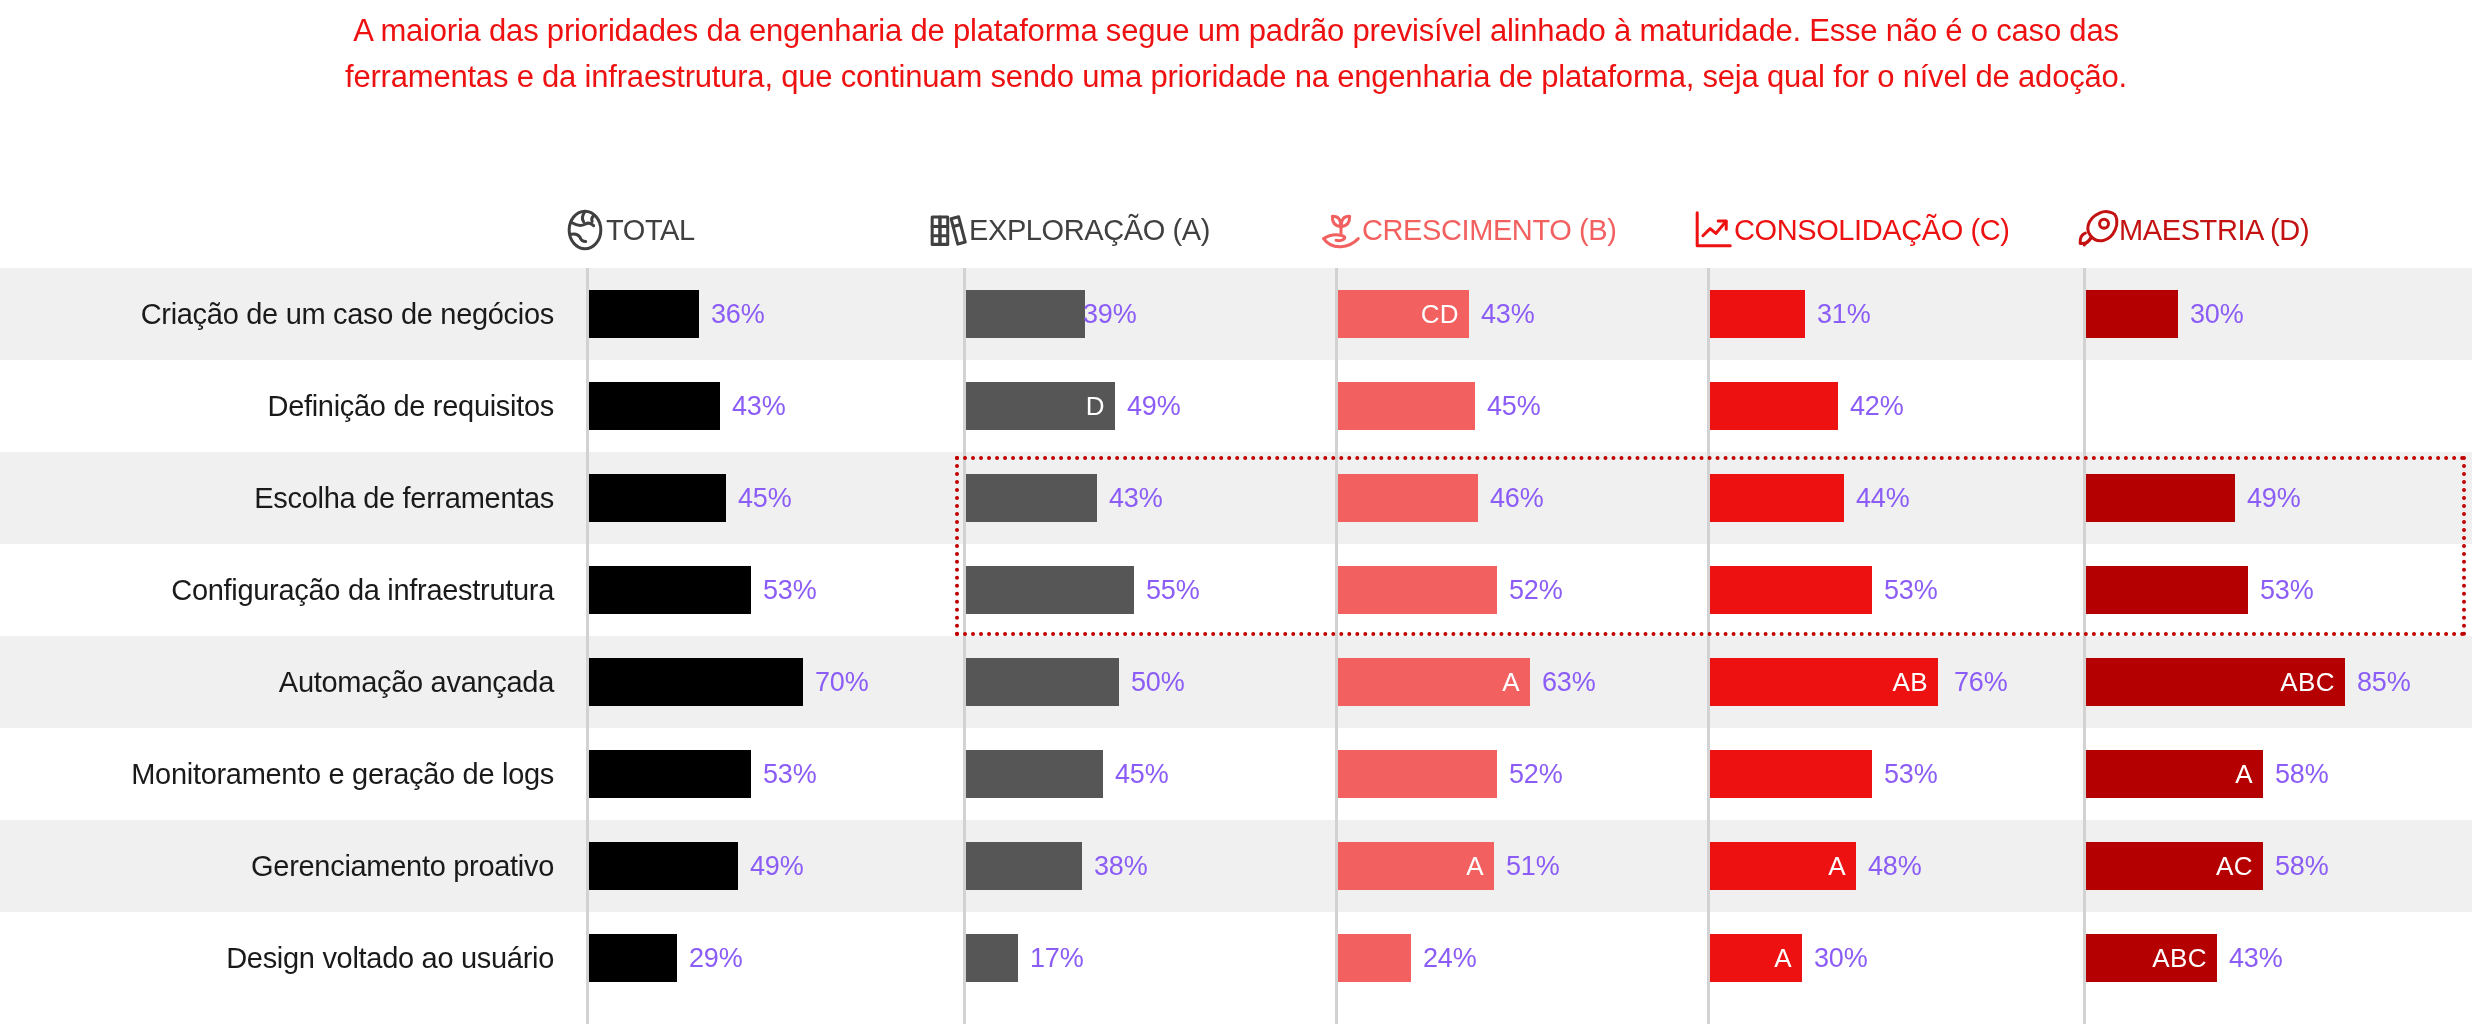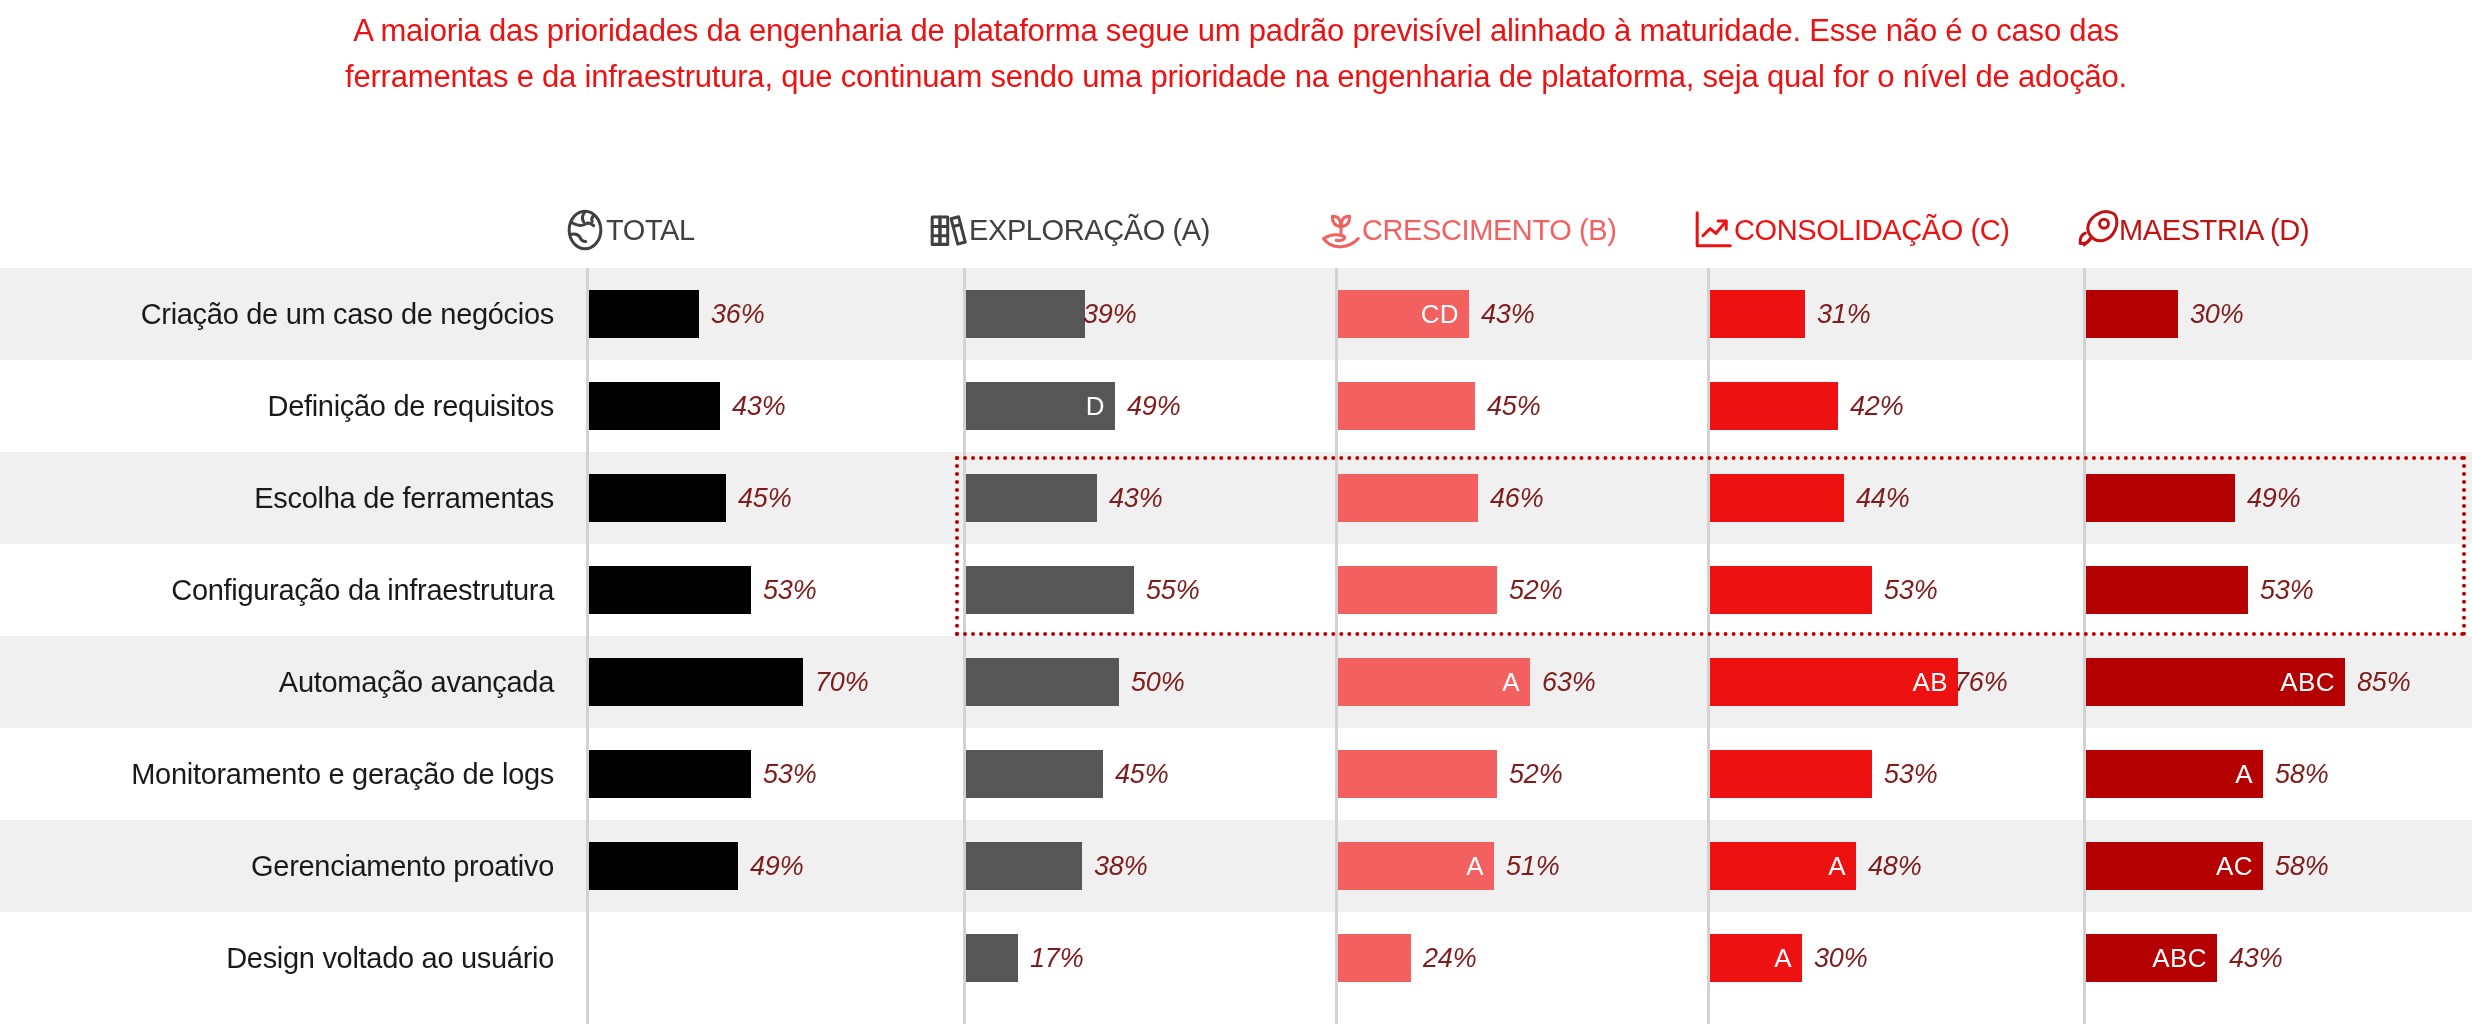--- a/index.html
+++ b/index.html
@@ -129,24 +129,23 @@
     padding-right: 10px;
     letter-spacing: 0.4px;
     white-space: nowrap;
   }
   .bar-value {
     position: absolute;
     top: 22px;
     height: 48px;
     line-height: 48px;
     font-size: 27px;
-    color: #7f1d1d;
+    color: #8b5cf6;
     white-space: nowrap;
     letter-spacing: -0.2px;
-    font-style: italic;
   }
 
   
   #highlight-box {
     position: absolute;
     border: 4px dotted #C00000;
     box-sizing: border-box;
     pointer-events: none;
   }
 </style>
@@ -258,20 +257,24 @@
         <div class="bar-value" style="left: 226px;">70%</div>
       </div>
       <div class="bar-wrap" style="left: 589px; top: 460px; width: 312px;">
         <div class="bar" style="width: 162px; background: rgb(0, 0, 0);"></div>
         <div class="bar-value" style="left: 174px;">53%</div>
       </div>
       <div class="bar-wrap" style="left: 589px; top: 552px; width: 299px;">
         <div class="bar" style="width: 149px; background: rgb(0, 0, 0);"></div>
         <div class="bar-value" style="left: 161px;">49%</div>
       </div>
+      <div class="bar-wrap" style="left: 589px; top: 644px; width: 238px;">
+        <div class="bar" style="width: 88px; background: rgb(0, 0, 0);"></div>
+        <div class="bar-value" style="left: 100px;">29%</div>
+      </div>
       <div class="bar-wrap" style="left: 966px; top: 0px; width: 269px;">
         <div class="bar" style="width: 119px; background: rgb(86, 86, 86);"></div>
         <div class="bar-value" style="left: 117px; text-align: right;">39%</div>
       </div>
       <div class="bar-wrap" style="left: 966px; top: 92px; width: 299px;">
         <div class="bar" style="width: 149px; background: rgb(86, 86, 86);">
           <span class="sig">D</span>
         </div>
         <div class="bar-value" style="left: 161px;">49%</div>
       </div>
@@ -347,21 +350,21 @@
       </div>
       <div class="bar-wrap" style="left: 1710px; top: 184px; width: 284px; padding-left: 16px;">
         <div class="bar" style="width: 134px; background: rgb(238, 17, 17);"></div>
         <div class="bar-value" style="left: 146px;">44%</div>
       </div>
       <div class="bar-wrap" style="left: 1710px; top: 276px; width: 312px;">
         <div class="bar" style="width: 162px; background: rgb(238, 17, 17);"></div>
         <div class="bar-value" style="left: 174px;">53%</div>
       </div>
       <div class="bar-wrap" style="left: 1710px; top: 368px; width: 382px;">
-        <div class="bar" style="width: 248px; background: rgb(238, 17, 17);">
+        <div class="bar" style="width: 228px; background: rgb(238, 17, 17);">
           <span class="sig">AB</span>
         </div>
         <div class="bar-value" style="left: 244px;">76%</div>
       </div>
       <div class="bar-wrap" style="left: 1710px; top: 460px; width: 312px;">
         <div class="bar" style="width: 162px; background: rgb(238, 17, 17);"></div>
         <div class="bar-value" style="left: 174px;">53%</div>
       </div>
       <div class="bar-wrap" style="left: 1710px; top: 552px; width: 296px;">
         <div class="bar" style="width: 146px; background: rgb(238, 17, 17);">

